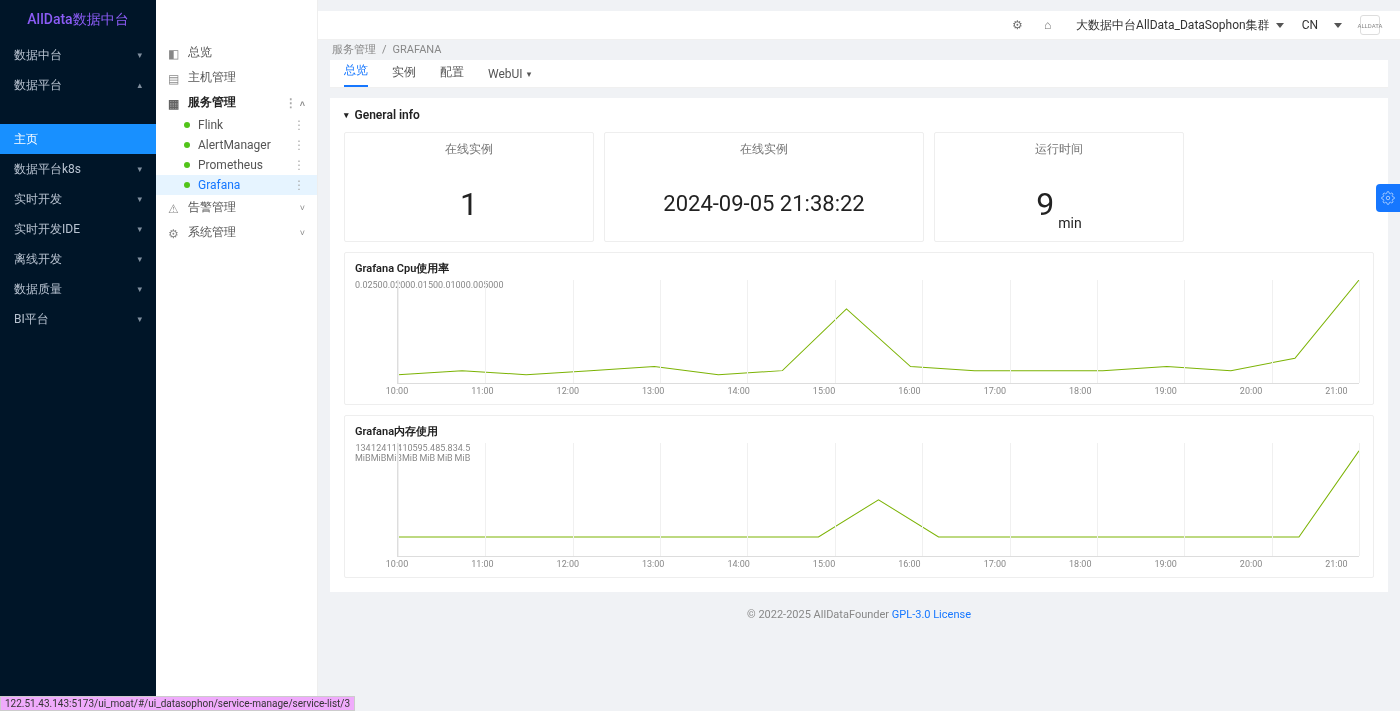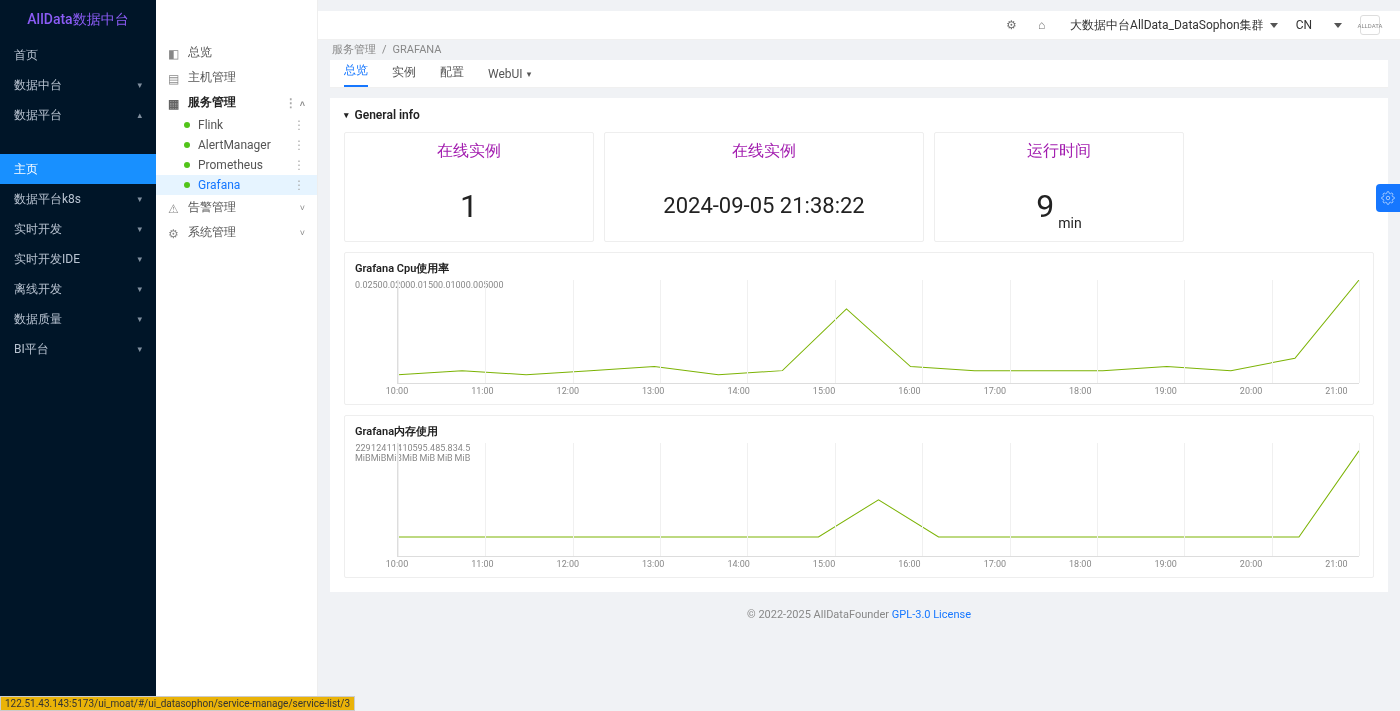--- a/index.html
+++ b/index.html
@@ -22,70 +22,67 @@
 .mid-item.sub { padding-left: 28px; height: 20px; }
 .mid-item.selected { background: #e6f4ff; color: #1677ff; }
 .mid-dot { width: 6px; height: 6px; border-radius: 50%; background: #52c41a; display: inline-block; }
 .mid-icon { width: 12px; height: 12px; display: inline-block; opacity: .7; }
 .mid-more { font-size: 12px; color: #aaa; }
 .mid-caret { font-size: 9px; color: #888; }
 
 .main { flex: 1; display: flex; flex-direction: column; padding-top: 11px; height: 100%; }
 .topnav { height: 29px; background: #fff; display: flex; align-items: center; justify-content: flex-end; padding: 0 20px; gap: 18px; font-size: 12px; color: #333; border-bottom: 1px solid #f0f0f0; }
 .topnav .nav-cluster { display: flex; align-items: center; gap: 6px; cursor: pointer; }
-.topnav .nav-lang { display: flex; align-items: center; gap: 22px; cursor: pointer; justify-content: center; }
+.topnav .nav-lang { display: flex; align-items: center; gap: 16px; cursor: pointer; justify-content: center; }
 .topnav .nav-icon { width: 14px; height: 14px; display: inline-block; opacity: .7; cursor: pointer; }
 .topnav .avatar { width: 20px; height: 20px; background: #fff; border: 1px solid #ddd; border-radius: 3px; display: flex; align-items: center; justify-content: center; font-size: 6px; color: #888; }
 .caret-down { width: 0; height: 0; border-left: 4px solid transparent; border-right: 4px solid transparent; border-top: 5px solid #555; display: inline-block; }
 
 .content { flex: 1; padding: 0 12px; overflow: hidden; display: flex; flex-direction: column; }
 .breadcrumb { height: 18px; font-size: 11px; color: #888; display: flex; align-items: center; gap: 6px; padding: 0 2px; }
 .tabs { background: #fff; height: 28px; display: flex; align-items: flex-end; padding: 0 14px; gap: 24px; font-size: 12px; border-bottom: 1px solid #f0f0f0; margin-top: 2px; }
 .tab { padding-bottom: 6px; cursor: pointer; color: #555; display: flex; align-items: center; gap: 4px; }
 .tab.active { color: #1677ff; border-bottom: 2px solid #1677ff; }
 
 .section { background: #fff; margin-top: 10px; padding: 10px 14px 14px; }
 .section-head { display: flex; align-items: center; gap: 6px; font-size: 12px; font-weight: 600; color: #222; cursor: pointer; }
 .section-body { display: flex; gap: 10px; margin-top: 10px; }
 .stat-card { flex: 1; max-width: 250px; height: 110px; border: 1px solid #eee; border-radius: 2px; display: flex; flex-direction: column; }
 .stat-card.wide { max-width: 320px; }
-.stat-title { text-align: center; font-size: 16px; color: #a21caf; padding: 8px 0; }
+.stat-title { text-align: center; font-size: 12px; color: #737373; padding: 8px 0; }
 .stat-value { flex: 1; display: flex; align-items: center; justify-content: center; font-size: 32px; color: #222; }
 .stat-value .unit { font-size: 14px; margin-left: 4px; align-self: flex-end; padding-bottom: 10px; }
 
 .chart-box { border: 1px solid #eee; border-radius: 2px; padding: 8px 10px 6px; margin-top: 10px; }
 .chart-title { text-align: left; font-size: 11px; font-weight: 600; color: #222; margin-bottom: 4px; }
 .chart-area { position: relative; height: 118px; }
 .chart-area.small { height: 128px; }
 .y-axis { position: absolute; left: 0; top: 0; bottom: 14px; width: 40px; display: flex; flex-direction: row; justify-content: space-between; font-size: 9px; color: #888; text-align: right; padding-right: 4px; }
 .plot { position: absolute; left: 42px; right: 4px; top: 0; bottom: 14px; border-left: 1px solid #ddd; border-bottom: 1px solid #ddd; }
 .plot .grid-v { position: absolute; top: 0; bottom: 0; width: 1px; background: #f0f0f0; }
 .x-axis { position: absolute; left: 42px; right: 4px; bottom: 0; height: 12px; display: flex; justify-content: space-between; font-size: 9px; color: #888; }
 .x-axis span { transform: translateX(-50%); }
 
 .footer { text-align: center; font-size: 11px; color: #888; padding: 16px 0 8px; }
 .footer a { color: #1677ff; text-decoration: none; }
 
-.status-url { position: absolute; left: 0; bottom: 0; background: #eab308; border: 1px solid #ccc; font-size: 10px; color: #333; padding: 1px 4px; text-align: center; }
+.status-url { position: absolute; left: 0; bottom: 0; background: #f0abfc; border: 1px solid #ccc; font-size: 10px; color: #333; padding: 1px 4px; text-align: center; }
 
 .float-settings { position: absolute; right: 0; top: 184px; width: 24px; height: 28px; background: #1677ff; border-radius: 4px 0 0 4px; display: flex; align-items: center; justify-content: center; cursor: pointer; }
 .float-settings svg { width: 14px; height: 14px; stroke: #fff; fill: none; }
 
 svg.line { width: 100%; height: 100%; display: block; }
 </style>
 </head>
 <body>
 
 <div class="layout">
 
   <div class="sidebar-left">
     <div class="brand">AllData数据中台</div>
-    <div class="menu-item">
-        <span>首页</span>
-      </div>
     <div class="menu-item">
         <span>数据中台</span>
         <span class="caret">▾</span>
       </div>
     <div class="menu-item">
         <span>数据平台</span>
         <span class="caret">▴</span>
       </div>
     <div class="menu-item sub active">
         <span>主页</span>
@@ -280,21 +277,21 @@
                 <span>20:00</span>
                 <span>21:00</span>
               </div>
           </div>
         </div>
 
         <div class="chart-box">
           <div class="chart-title">Grafana内存使用</div>
           <div class="chart-area small">
             <div class="y-axis" id="yaxis1">
-                <span>229 MiB</span>
+                <span>134 MiB</span>
                 <span>124 MiB</span>
                 <span>114 MiB</span>
                 <span>105 MiB</span>
                 <span>95.4 MiB</span>
                 <span>85.8 MiB</span>
                 <span>34.5 MiB</span>
               </div>
             <div class="plot" id="plot1">
               <svg class="line" viewBox="0 0 936 114" preserveAspectRatio="none">
                 <polyline id="poly1" fill="none" stroke="#7cb305" stroke-width="1" points="0,94.83535528596187 58.5,94.83535528596187 117,94.83535528596187 175.5,94.83535528596187 234,94.83535528596187 292.5,94.83535528596187 351,94.83535528596187 409.5,94.83535528596187 468,57.29636048526863 526.5,94.83535528596187 585,94.83535528596187 643.5,94.83535528596187 702,94.83535528596187 760.5,94.83535528596187 819,94.83535528596187 877.5,94.83535528596187 936,7.902946273830153"></polyline>

